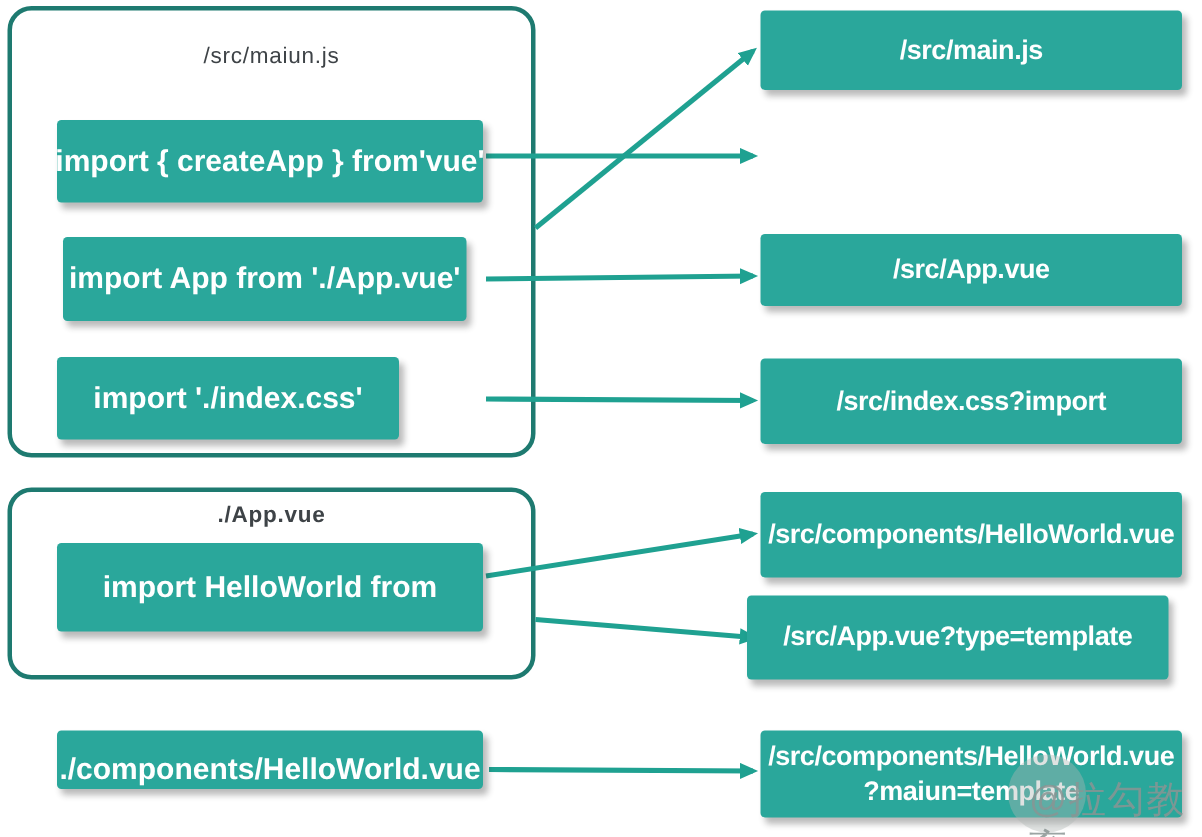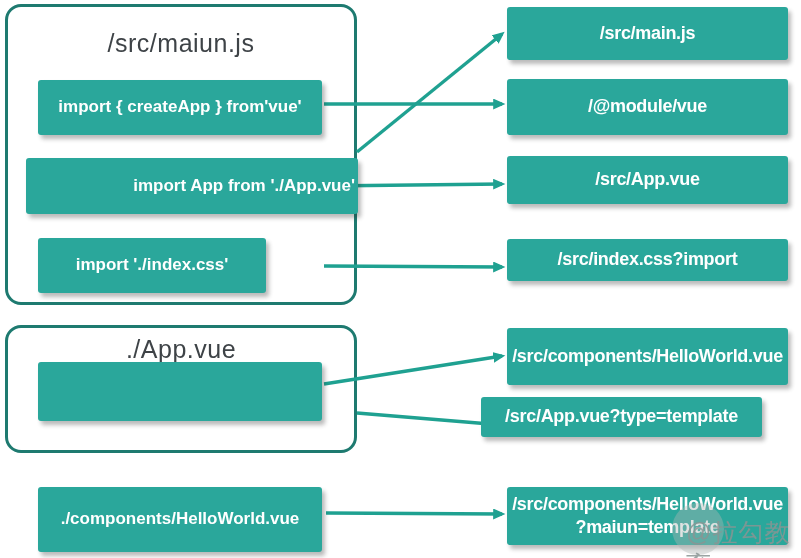--- a/index.html
+++ b/index.html
@@ -12,34 +12,34 @@
   #canvas{
     position:relative;width:801px;height:558px;overflow:hidden;
     font-family:"Liberation Sans",sans-serif;background:#fff;
   }
   .group{
     position:absolute;box-sizing:border-box;
     border:3px solid var(--border);border-radius:16px;background:#fff;
   }
   .group-title{
     display:block;text-align:center;color:var(--title);
-    font-size:25px;letter-spacing:.5px;
+    font-size:15px;letter-spacing:.5px;
   }
   .group.g1 .group-title{padding-top:22px;}
-  .group.g2 .group-title{padding-top:7px;}
+  .group.g2 .group-title{padding-top:7px;font-weight:bold;}
   .node{
     position:absolute;box-sizing:border-box;
     background:var(--teal);border-radius:3px;
     color:#fff;font-weight:bold;
     display:flex;flex-direction:column;align-items:center;justify-content:center;
     box-shadow:3px 4px 4px rgba(40,40,40,.32);
     white-space:nowrap;text-align:center;z-index:2;
     padding:0 3px;
   }
-  .node.left{font-size:17px;}
+  .node.left{font-size:20px;}
   .node.right{font-size:18px;letter-spacing:-0.3px;}
   .node .ln{display:block;line-height:1.3;}
   #edge-layer{position:absolute;left:0;top:0;z-index:1;}
   #edge-layer line{stroke:var(--arrow);stroke-width:3.4px;}
   #ah path{fill:var(--arrow);}
   .watermark{
     position:absolute;z-index:5;pointer-events:none;
     display:flex;align-items:center;
   }
   .wm-circle{
@@ -75,48 +75,46 @@
     <span class="group-title">/src/maiun.js</span>
   </div>
 
   <div class="group g2" style="left: 5px; top: 325px; width: 352px; height: 128px;">
     <span class="group-title">./App.vue</span>
   </div>
 
   <div class="node left" style="left: 38px; top: 80px; width: 284px; height: 55px;">
     <span class="ln">import { createApp } from'vue'</span>
   </div>
-  <div class="node left" style="left: 26px; top: 158px; width: 332px; height: 56px; align-items: flex-end;">
+  <div class="node left" style="left: 42px; top: 158px; width: 269px; height: 56px;">
     <span class="ln">import App from './App.vue'</span>
   </div>
   <div class="node left" style="left: 38px; top: 238px; width: 228px; height: 55px;">
     <span class="ln">import './index.css'</span>
   </div>
   <div class="node left" style="left: 38px; top: 362px; width: 284px; height: 59px;">
+    <span class="ln">import HelloWorld from</span>
   </div>
-  <div class="node left" style="left: 38px; top: 487px; width: 284px; height: 65px;">
+  <div class="node left" style="left: 38px; top: 487px; width: 284px; height: 39px; justify-content: flex-end;">
     <span class="ln">./components/HelloWorld.vue</span>
   </div>
 
   <div class="node right" style="left: 507px; top: 7px; width: 281px; height: 53px;">
     <span class="ln">/src/main.js</span>
   </div>
-  <div class="node right" style="left: 507px; top: 79px; width: 281px; height: 56px;">
-    <span class="ln">/@module/vue</span>
-  </div>
   <div class="node right" style="left: 507px; top: 156px; width: 281px; height: 48px;">
     <span class="ln">/src/App.vue</span>
   </div>
-  <div class="node right" style="left: 507px; top: 239px; width: 281px; height: 42px;">
+  <div class="node right" style="left: 507px; top: 239px; width: 281px; height: 57px;">
     <span class="ln">/src/index.css?import</span>
   </div>
   <div class="node right" style="left: 507px; top: 328px; width: 281px; height: 57px;">
     <span class="ln">/src/components/HelloWorld.vue</span>
   </div>
-  <div class="node right" style="left: 481px; top: 397px; width: 281px; height: 40px;">
+  <div class="node right" style="left: 498px; top: 397px; width: 281px; height: 56px;">
     <span class="ln">/src/App.vue?type=template</span>
   </div>
   <div class="node right" style="left: 507px; top: 487px; width: 281px; height: 58px;">
     <span class="ln">/src/components/HelloWorld.vue</span>
     <span class="ln">?maiun=template</span>
   </div>
 
   <div class="watermark" style="left: 686px; top: 516px;">
     <div class="wm-circle"></div>
     <span class="wm-text">@拉勾教育</span>

